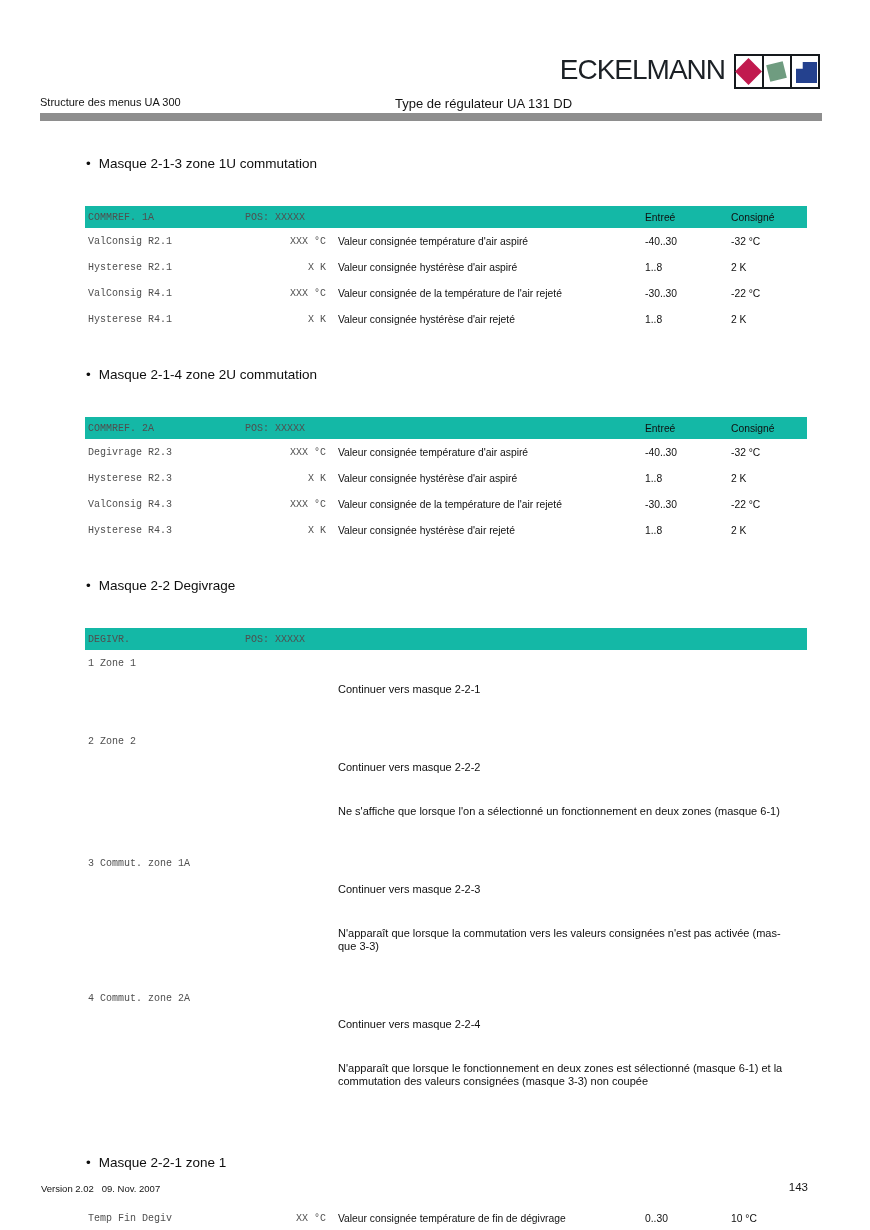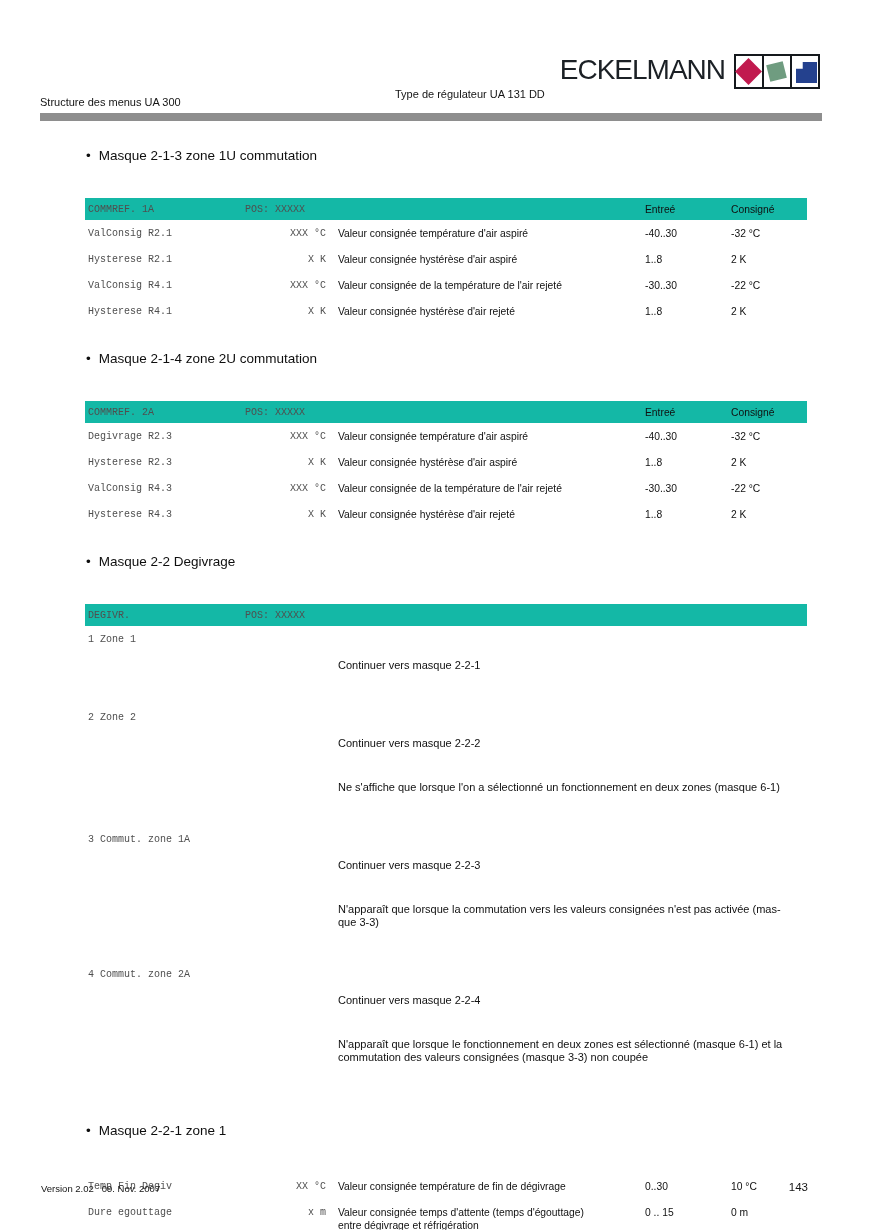--- a/index.html
+++ b/index.html
@@ -12,26 +12,26 @@
   .logo-row { position:absolute; top:54px; right:50px; display:flex; align-items:flex-start; }
   .logo-text { font-size:28px; letter-spacing:-1px; color:#1b2025; line-height:32px; }
   .logo-mark { width:82px; height:31px; border:2px solid #15191d; display:flex; margin-left:9px; background:#fff; }
   .logo-cell { width:26px; position:relative; border-right:2px solid #15191d; background:#fff; }
   .logo-cell:last-child { border-right:none; }
   .shape-diamond { position:absolute; width:19px; height:19px; left:3px; top:6px; background:#c11a4e; transform:rotate(45deg); }
   .shape-green  { position:absolute; width:17px; height:17px; left:4px; top:7px; background:#6f9c80; transform:rotate(-14deg); }
   .shape-blue   { position:absolute; width:21px; height:21px; right:1px; bottom:4px; background:#24418e;
                   clip-path:polygon(32% 0,100% 0,100% 100%,0 100%,0 32%,32% 32%); }
   .hdr-left   { position:absolute; top:96px; left:40px;  font-size:11px; color:#141414; }
-  .hdr-center { position:absolute; top:88px; left:395px; font-size:11px; color:#141414; }
+  .hdr-center { position:absolute; top:96px; left:395px; font-size:13px; color:#141414; }
   .hdr-bar    { position:absolute; top:113px; left:40px; width:782px; height:8px; background:#8e8e8e; }
 
   
   .content { position:absolute; top:121px; left:0; width:870px; }
-  .section-title { margin:28px 0 0 86px; font-size:13.5px; line-height:14px; color:#0e0e0e; }
+  .section-title { margin:36px 0 0 86px; font-size:13.5px; line-height:14px; color:#0e0e0e; }
   .section-title::before { content:"\2022"; margin-right:8px; }
 
   table.ptable { margin:35px 0 0 85px; width:722px; border-collapse:collapse; table-layout:fixed; }
   col.w1 { width:157px; } col.w2 { width:90px; } col.w3 { width:311px; }
   col.w4 { width:86px; }  col.w5 { width:78px; }
   .ptable td { padding-top:7px; padding-bottom:6px; vertical-align:top; overflow:visible; }
   .ptable tr.head td { background:#14b8a6; height:22px; padding-top:0; padding-bottom:0; vertical-align:middle; }
   .mono { font-family:"Liberation Mono","DejaVu Sans Mono",monospace; font-size:10px; color:#4f4f4f; line-height:13px; }
   .c1  { padding-left:3px; }
   .c2h { padding-left:3px; }

